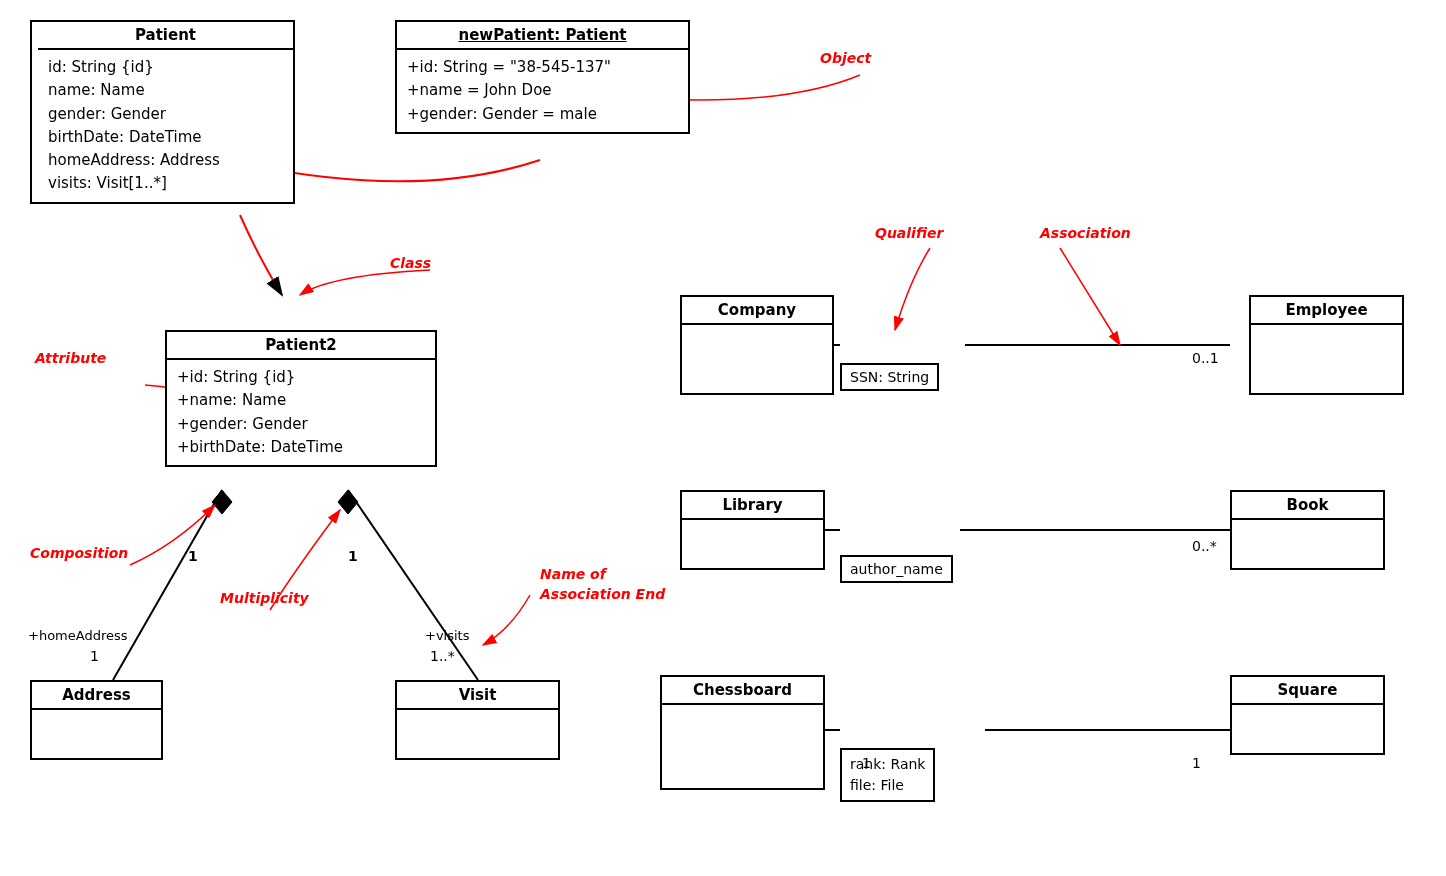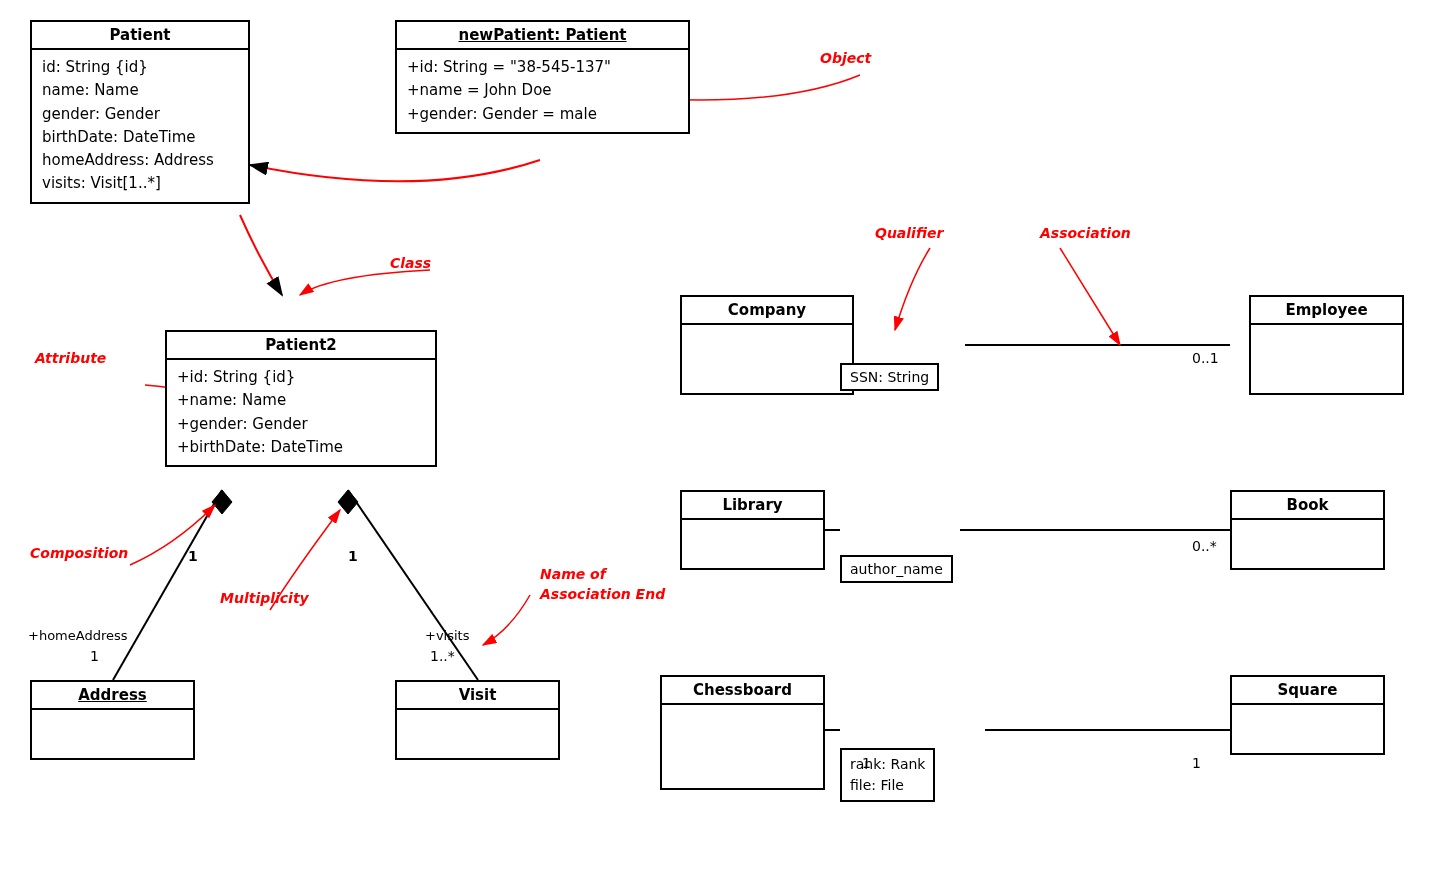--- a/index.html
+++ b/index.html
@@ -108,21 +108,21 @@
     <path d="M 1060 248 Q 1080 280 1120 345" stroke="red" stroke-width="1.5" fill="none" marker-end="url(#arrowRed)"></path>
 
     <line x1="825" y1="530" x2="840" y2="530" stroke="black" stroke-width="2"></line>
     <line x1="960" y1="530" x2="1230" y2="530" stroke="black" stroke-width="2"></line>
 
     <line x1="825" y1="730" x2="840" y2="730" stroke="black" stroke-width="2"></line>
     <line x1="985" y1="730" x2="1230" y2="730" stroke="black" stroke-width="2"></line>
 
   </svg>
 
-  <div class="uml-box" style="left:30px; top:20px; width:220px;">
+  <div class="uml-box" style="left:30px; top:20px; width:265px;padding-left:6px;">
     <div class="uml-box-header">Patient</div>
     <div class="uml-box-body">
       id: String {id}<br>
       name: Name<br>
       gender: Gender<br>
       birthDate: DateTime<br>
       homeAddress: Address<br>
       visits: Visit[1..*]
     </div>
   </div>
@@ -139,31 +139,31 @@
   <div class="uml-box" style="left:165px; top:290px; width:272px;margin-top:40px;">
     <div class="uml-box-header">Patient2</div>
     <div class="uml-box-body">
       +id: String {id}<br>
       +name: Name<br>
       +gender: Gender<br>
       +birthDate: DateTime
     </div>
   </div>
 
-  <div class="uml-box" style="left:30px; top:680px; width:165px; height:80px;text-decoration:underline;">
+  <div class="uml-box" style="left:30px; top:680px; width:133px; height:80px;">
     <div class="uml-box-header">Address</div>
     <div class="uml-box-body"></div>
   </div>
 
   <div class="uml-box" style="left:395px; top:680px; width:165px; height:80px;">
     <div class="uml-box-header">Visit</div>
     <div class="uml-box-body"></div>
   </div>
 
-  <div class="uml-box" style="left:680px; top:295px; width:174px; height:100px;">
+  <div class="uml-box" style="left:680px; top:295px; width:154px; height:100px;">
     <div class="uml-box-header">Company</div>
     <div class="uml-box-body"></div>
   </div>
 
   <div class="qualifier-box" style="left:840px; top:318px; font-size:14px;">SSN: String</div>
 
   <div class="uml-box" style="left:1230px; top:295px; width:155px; height:100px;margin-left:19px;">
     <div class="uml-box-header">Employee</div>
     <div class="uml-box-body"></div>
   </div>

